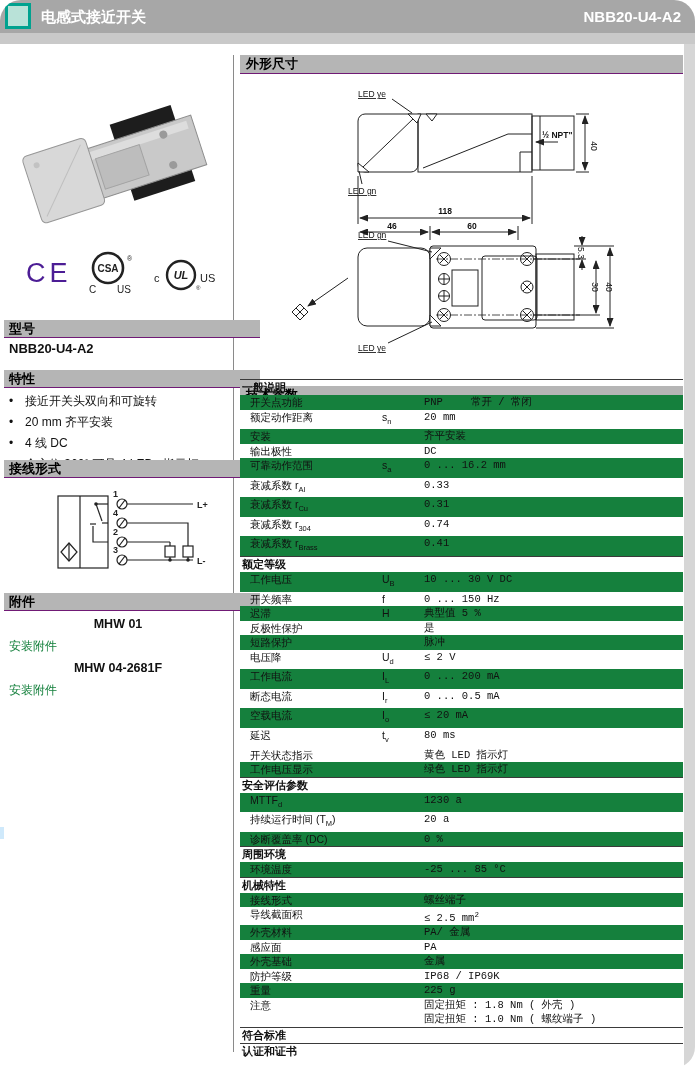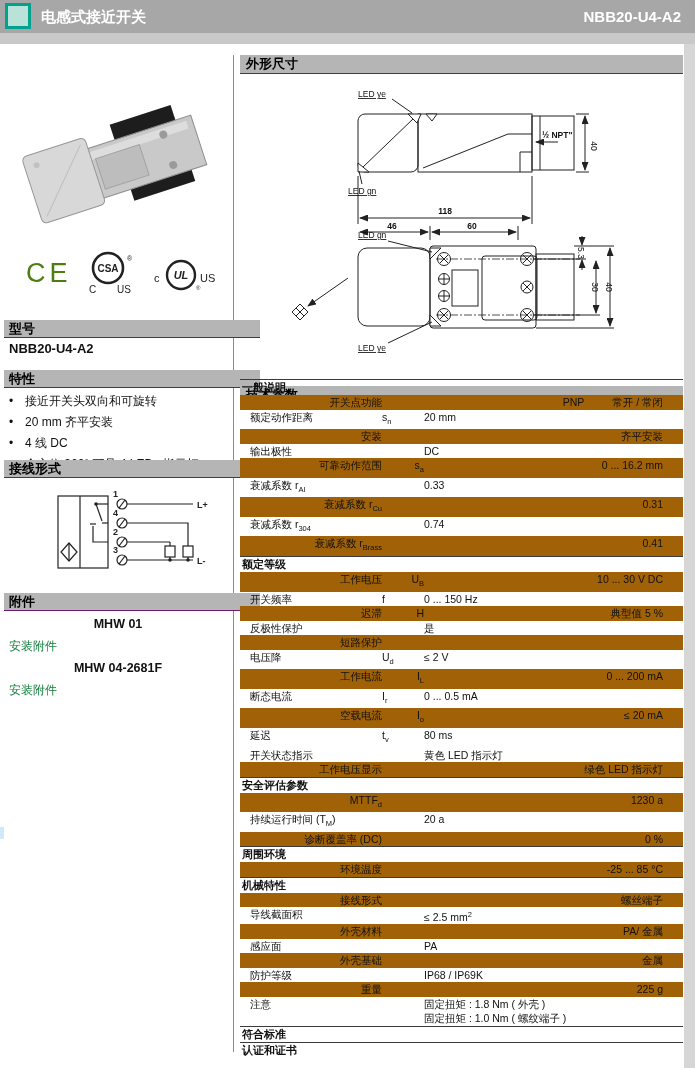--- a/index.html
+++ b/index.html
@@ -1,17 +1,17 @@
 <!DOCTYPE html>
 <html><head>
 <meta charset="utf-8">
 <style>
   html,body{margin:0;padding:0;background:#fff;}
   #page{position:relative;width:695px;height:1068px;background:#fff;overflow:hidden;
-        font-family:"Liberation Sans","DejaVu Sans",sans-serif;color:#111;}
+        font-family:"Liberation Sans","DejaVu Sans",sans-serif;color:#111;border-radius:21px;}
   
   .hdr{position:absolute;left:0;top:0;width:695px;height:33px;background:#a7a7a7;}
   .hdr-strip{position:absolute;left:0;top:33px;width:695px;height:11px;background:#c9c9c9;}
   .logo-box{position:absolute;left:5px;top:3px;width:26px;height:26px;background:#b9e2d8;border:3px solid #00a28f;box-sizing:border-box;}
   .hdr-title{position:absolute;left:41px;top:0;line-height:33px;font-size:15px;font-weight:bold;color:#fff;}
   .hdr-model{position:absolute;right:14px;top:0;line-height:33px;font-size:15px;font-weight:bold;color:#fff;}
   .edge-right{position:absolute;right:0;top:44px;width:11px;height:1024px;background:#d6d6d6;}
   .edge-blue{position:absolute;left:0;top:827px;width:4px;height:12px;background:#cfe9fb;}
   .vdivider{position:absolute;left:233px;top:55px;width:1px;height:997px;background:#8a8a8a;}
   
@@ -20,29 +20,29 @@
   .bar-right{left:240px;width:443px;height:19px;line-height:18px;font-size:13px;padding-left:6px;}
   .bar-tech{border-bottom:7px solid #737373;margin-top:28px;}
   
   .model-val{position:absolute;left:9px;top:341px;font-size:13px;font-weight:bold;}
   .feat-list{position:absolute;left:9px;top:391px;width:218px;font-size:12px;}
   .feat-item{display:flex;line-height:21px;}
   .feat-bullet{width:16px;flex:none;}
   .acc-list{position:absolute;left:9px;top:613px;width:218px;font-size:12px;}
   .acc-name{font-weight:bold;font-size:12.5px;line-height:22px;text-align:center;}
   .acc-desc{line-height:22px;color:#15803d;}
-  .ce-text{position:absolute;left:26px;top:258px;font-size:27px;letter-spacing:4px;color:#4d7c0f;}
+  .ce-text{position:absolute;left:26px;top:258px;font-size:27px;letter-spacing:4px;color:#4c1d95;}
   
   #tech-table{position:absolute;left:240px;top:379px;width:443px;font-size:10.5px;}
   .thead{font-weight:bold;font-size:11px;line-height:15px;border-top:1px solid #3a3a3a;padding-left:2px;}
   .trow{display:flex;align-items:flex-start;line-height:14.5px;}
-  .trow.shaded{background:#a16207;text-align:right;}
+  .trow.shaded{background:#15803d;}
   .c1{width:132px;padding-left:10px;flex:none;}
   .c2{width:42px;flex:none;}
-  .c3{flex:1;padding-right:20px;}
+  .c3{flex:1;padding-right:20px;font-family:Liberation Mono, monospace;}
   .v2{display:inline-block;margin-left:28px;}
   sub{font-size:7.5px;} sup{font-size:7.5px;}
   svg{display:block;}
   svg text{font-family:"Liberation Sans","DejaVu Sans",sans-serif;}
   .dim-svg{position:absolute;left:240px;top:80px;}
   .wire-svg{position:absolute;left:30px;top:486px;}
   .photo-svg{position:absolute;left:18px;top:60px;}
   .csa-svg{position:absolute;left:84px;top:250px;}
   .ul-svg{position:absolute;left:150px;top:256px;}
   .led-label{text-decoration:underline;}
@@ -333,20 +333,21 @@
         <span class="c3"><span>典型值 5 %</span></span>
       </div>
       <div class="trow">
         <span class="c1">反极性保护</span>
         <span class="c2"></span>
         <span class="c3"><span>是</span></span>
       </div>
       <div class="trow shaded">
         <span class="c1">短路保护</span>
         <span class="c2"></span>
+        <span class="c3"><span>脉冲</span></span>
       </div>
       <div class="trow">
         <span class="c1">电压降</span>
         <span class="c2">U<sub>d</sub></span>
         <span class="c3"><span>≤ 2 V</span></span>
       </div>
       <div class="trow shaded">
         <span class="c1">工作电流</span>
         <span class="c2">I<sub>L</sub></span>
         <span class="c3"><span>0 ... 200 mA</span></span>

